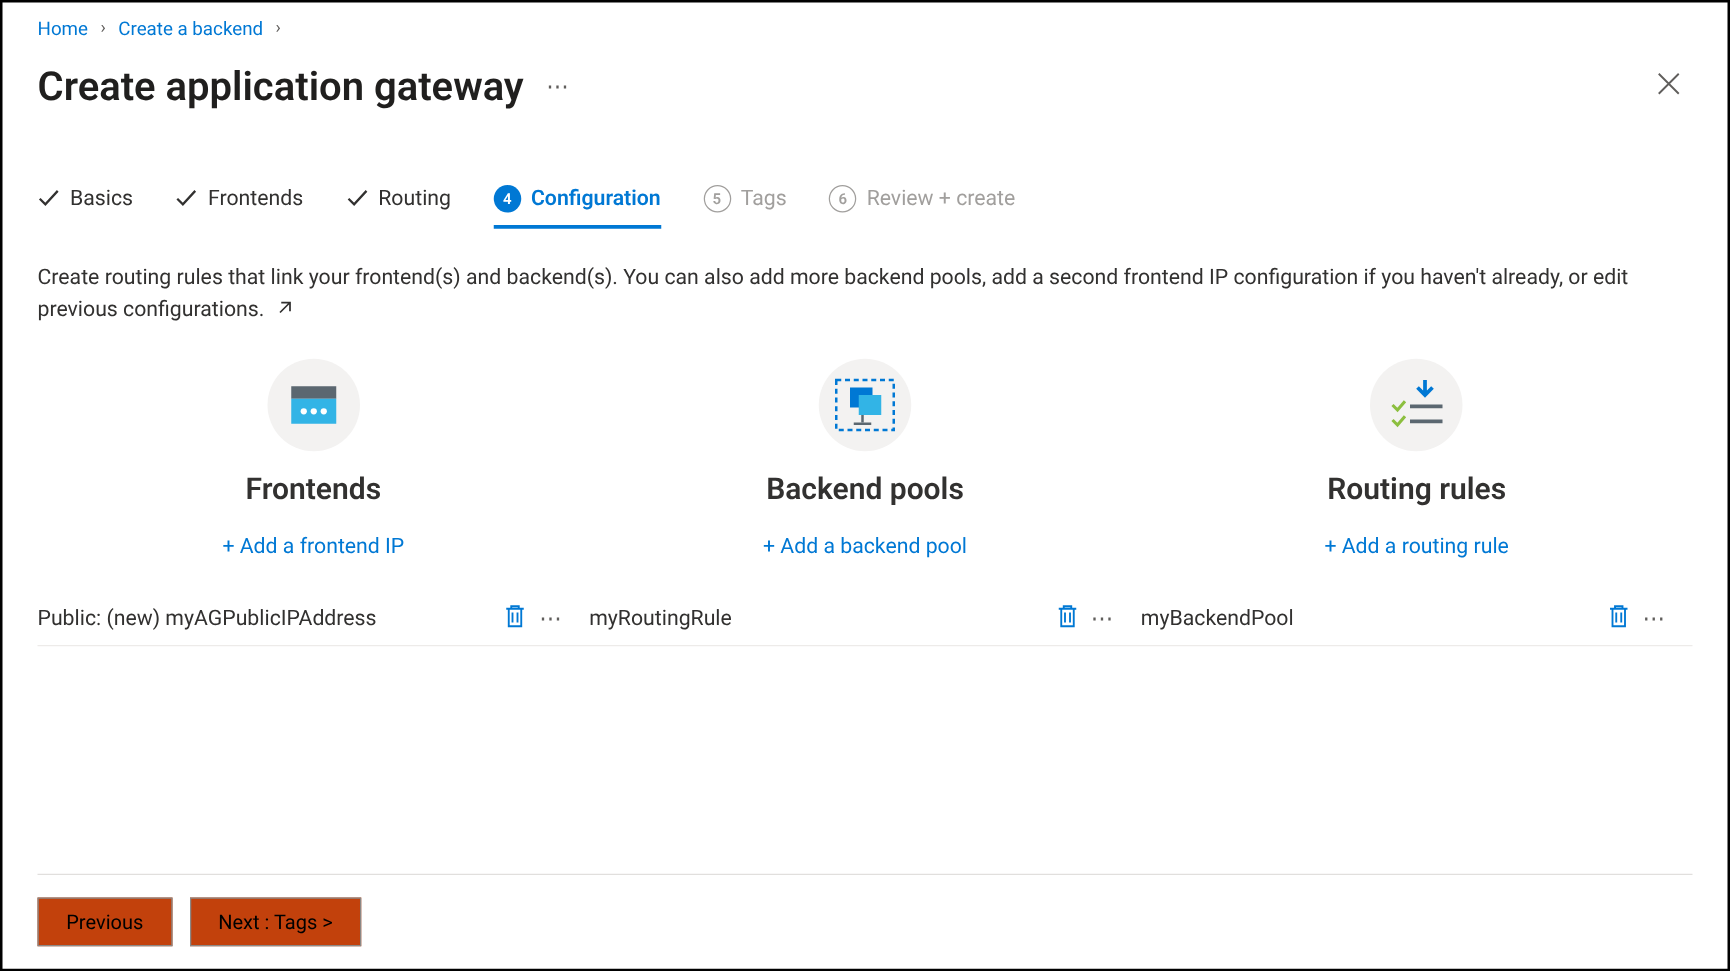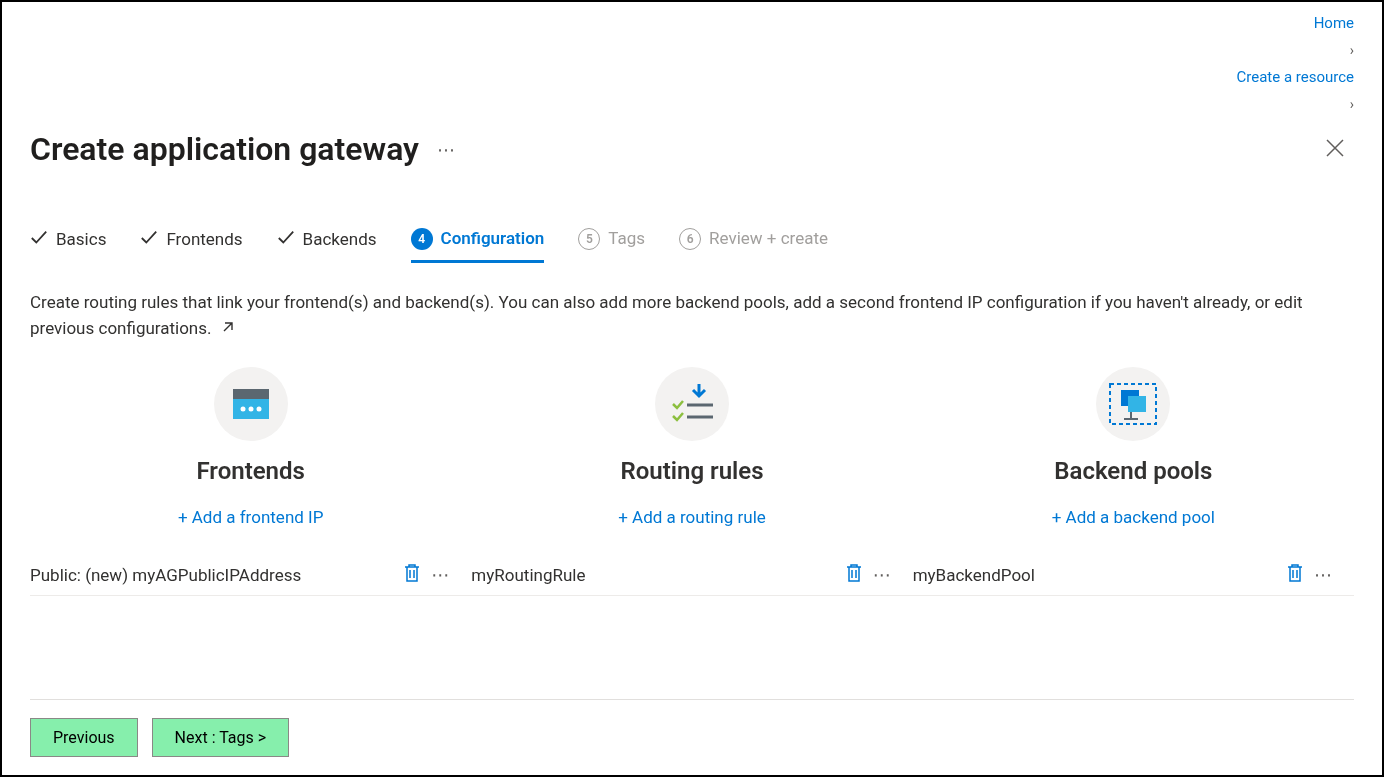--- a/index.html
+++ b/index.html
@@ -9,31 +9,31 @@
     color: #323130;
     background: #fff;
     border: 2px solid #000;
     width: 1384px;
     height: 777px;
     position: relative;
     overflow: hidden;
   }
   .container { padding: 12px 28px 0 28px; height: 100%; display: flex; flex-direction: column; }
   
-  .breadcrumb { font-size: 15px; color: #605e5c; display: flex; align-items: flex-end; gap: 10px; flex-direction: column; }
+  .breadcrumb { font-size: 15px; color: #605e5c; display: flex; align-items: flex-start; gap: 10px; }
   .breadcrumb a { color: #0078d4; text-decoration: none; cursor: pointer; }
   .breadcrumb .sep { color: #605e5c; font-size: 14px; }
   
   .title-row { display: flex; align-items: center; margin-top: 18px; text-align: right; }
   .page-title { font-size: 32px; font-weight: 600; color: #201f1e; }
   .title-more { margin-left: 18px; color: #605e5c; font-size: 18px; letter-spacing: 2px; cursor: pointer; }
   .close-btn { margin-left: auto; font-size: 22px; color: #605e5c; cursor: pointer; padding: 6px 10px; }
   
   .tabs { display: flex; gap: 34px; margin-top: 60px; border-bottom: 0; align-items: center; }
-  .tab { display: flex; align-items: flex-start; gap: 8px; font-size: 17px; color: #323130; cursor: pointer; padding-bottom: 10px; border-bottom: 3px solid transparent; }
+  .tab { display: flex; align-items: center; gap: 8px; font-size: 17px; color: #323130; cursor: pointer; padding-bottom: 10px; border-bottom: 3px solid transparent; }
   .tab.disabled { color: #a19f9d; }
   .tab.active { color: #0078d4; font-weight: 600; border-bottom-color: #0078d4; }
   .tab .check { width: 18px; height: 18px; }
   .tab .step-circle { width: 22px; height: 22px; border-radius: 50%; display: inline-flex; align-items: center; justify-content: center; font-size: 12px; font-weight: 600; }
   .step-circle.filled { background: #0078d4; color: #fff; }
   .step-circle.outline { border: 1.5px solid #a19f9d; color: #a19f9d; }
   
   .description { margin-top: 26px; font-size: 17px; line-height: 1.55; color: #323130; max-width: 1340px; }
   .ext-icon { display: inline-block; margin-left: 4px; vertical-align: -1px; }
   
@@ -46,31 +46,31 @@
   .row-area { margin-top: 28px; }
   .row { display: flex; align-items: center; border-bottom: 1px solid #edebe9; padding: 8px 0; }
   .row .cell { flex: 1; display: flex; align-items: center; font-size: 17px; color: #323130; }
   .row .cell .label { flex: 1; }
   .row .cell .actions { display: flex; gap: 10px; align-items: center; margin-right: 20px; }
   .trash { color: #0078d4; cursor: pointer; }
   .more-dots { color: #605e5c; font-size: 18px; letter-spacing: 2px; cursor: pointer; }
   .manage-link { text-align: left; margin-top: 10px; color: #0078d4; font-size: 17px; cursor: pointer; padding-left: 446px; }
   
   .footer { margin-top: auto; border-top: 1px solid #e1dfdd; padding: 18px 0; display: flex; gap: 14px; }
-  .btn { background: #86efac; border: 1px solid #8a8886; padding: 9px 22px; font-size: 16px; cursor: pointer; font-family: inherit; }
+  .btn { background: #c2410c; border: 1px solid #8a8886; padding: 9px 22px; font-size: 16px; cursor: pointer; font-family: inherit; }
 </style>
 </head>
 <body>
 
 <div class="container">
 
   <div class="breadcrumb">
     <a>Home</a>
     <span class="sep">›</span>
-    <a>Create a resource</a>
+    <a>Create a backend</a>
     <span class="sep">›</span>
   </div>
 
   <div class="title-row">
     <h1 class="page-title">Create application gateway</h1>
     <span class="title-more">⋯</span>
     <span class="close-btn">
       <svg width="18" height="18" viewBox="0 0 18 18">
           <path d="M1 1 L17 17 M17 1 L1 17" stroke="#605e5c" stroke-width="1.5" fill="none"></path>
         </svg>
@@ -87,21 +87,21 @@
     <div class="tab">
       <svg class="check" viewBox="0 0 20 20">
           <path d="M2 10 L7 15 L18 3" stroke="#323130" stroke-width="2" fill="none"></path>
         </svg>
       <span>Frontends</span>
     </div>
     <div class="tab">
       <svg class="check" viewBox="0 0 20 20">
           <path d="M2 10 L7 15 L18 3" stroke="#323130" stroke-width="2" fill="none"></path>
         </svg>
-      <span>Backends</span>
+      <span>Routing</span>
     </div>
     <div class="tab active">
       <span class="step-circle filled">4</span>
       <span>Configuration</span>
     </div>
     <div class="tab disabled">
       <span class="step-circle outline">5</span>
       <span>Tags</span>
     </div>
     <div class="tab disabled">
@@ -128,43 +128,43 @@
           <circle cx="12" cy="22" r="2.5" fill="#fff"></circle>
           <circle cx="20" cy="22" r="2.5" fill="#fff"></circle>
           <circle cx="28" cy="22" r="2.5" fill="#fff"></circle>
         </svg>
       </div>
       <div class="col-title">Frontends</div>
       <a class="add-link">+ Add a frontend IP</a>
     </div>
     <div class="col">
       <div class="icon-circle">
+        <svg width="50" height="44" viewBox="0 0 50 44">
+          <rect x="2" y="2" width="46" height="40" fill="none" stroke="#0078d4" stroke-width="2" stroke-dasharray="4 3"></rect>
+          <rect x="13" y="8" width="18" height="16" fill="#0078d4"></rect>
+          <rect x="20" y="14" width="18" height="16" fill="#32b4e6"></rect>
+          <rect x="22" y="30" width="2" height="6" fill="#5b6770"></rect>
+          <rect x="16" y="36" width="14" height="2" fill="#5b6770"></rect>
+        </svg>
+      </div>
+      <div class="col-title">Backend pools</div>
+      <a class="add-link">+ Add a backend pool</a>
+    </div>
+    <div class="col">
+      <div class="icon-circle">
         <svg width="46" height="40" viewBox="0 0 46 40">
           <path d="M30 0 L30 12 M24 6 L30 12 L36 6" stroke="#0078d4" stroke-width="3" fill="none"></path>
           <path d="M4 20 L8 24 L14 17" stroke="#8cbf3f" stroke-width="2.5" fill="none"></path>
           <line x1="18" y1="21" x2="44" y2="21" stroke="#5b6770" stroke-width="3"></line>
           <path d="M4 32 L8 36 L14 29" stroke="#8cbf3f" stroke-width="2.5" fill="none"></path>
           <line x1="18" y1="33" x2="44" y2="33" stroke="#5b6770" stroke-width="3"></line>
         </svg>
       </div>
       <div class="col-title">Routing rules</div>
       <a class="add-link">+ Add a routing rule</a>
-    </div>
-    <div class="col">
-      <div class="icon-circle">
-        <svg width="50" height="44" viewBox="0 0 50 44">
-          <rect x="2" y="2" width="46" height="40" fill="none" stroke="#0078d4" stroke-width="2" stroke-dasharray="4 3"></rect>
-          <rect x="13" y="8" width="18" height="16" fill="#0078d4"></rect>
-          <rect x="20" y="14" width="18" height="16" fill="#32b4e6"></rect>
-          <rect x="22" y="30" width="2" height="6" fill="#5b6770"></rect>
-          <rect x="16" y="36" width="14" height="2" fill="#5b6770"></rect>
-        </svg>
-      </div>
-      <div class="col-title">Backend pools</div>
-      <a class="add-link">+ Add a backend pool</a>
     </div>
   </div>
 
   <div class="row-area">
     <div class="row">
       <div class="cell">
         <span class="label">Public: (new) myAGPublicIPAddress</span>
         <span class="actions">
           <span class="trash">
             <svg width="18" height="20" viewBox="0 0 18 20">

